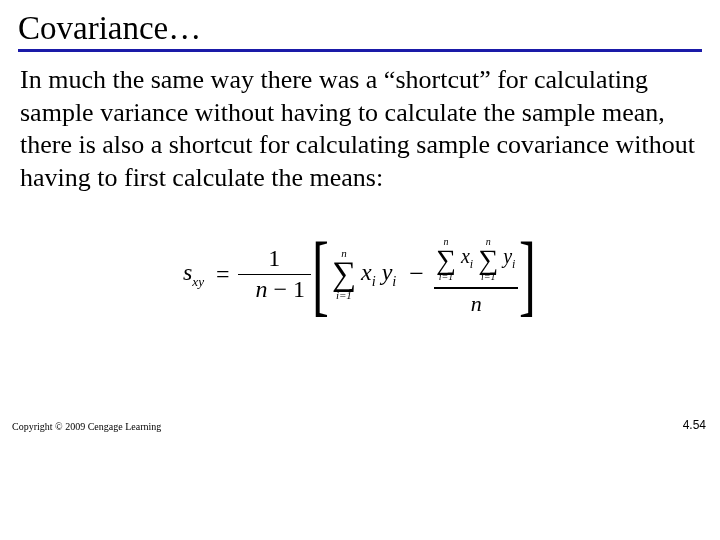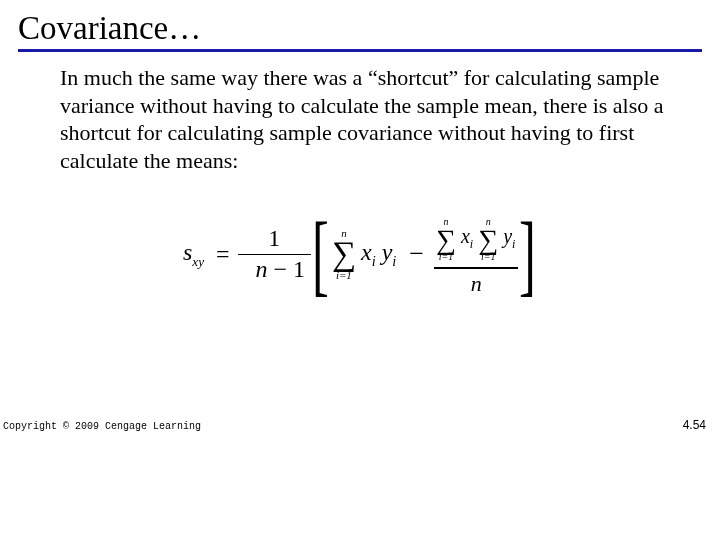--- a/index.html
+++ b/index.html
@@ -23,24 +23,23 @@
     font-size: 33px;
     font-weight: normal;
     padding: 10px 0 2px 18px;
   }
   .title-rule {
     height: 3px;
     background: #1a1aa8;
     margin: 0 18px 12px 18px;
   }
   .body-text {
-    font-size: 22px;
+    font-size: 26px;
     line-height: 1.25;
     padding: 0 20px 0 20px;
-    margin-left: 40px;
   }
   .formula-wrap {
     text-align: center;
     margin-top: 40px;
   }
   .formula {
     display: inline-flex;
     align-items: center;
     font-family: "Times New Roman", serif;
     font-style: italic;
@@ -135,23 +134,23 @@
     background: #000;
     margin: 2px 0;
   }
   .innerfrac .bottom {
     font-style: italic;
     font-size: 22px;
     padding-top: 2px;
   }
   .footer-left {
     position: absolute;
-    left: 3px;
+    left: 12px;
     bottom: 12px;
-    font-family: Liberation Mono, monospace;
+    font-family: Liberation Serif, serif;
     font-size: 10px;
   }
   .footer-right {
     position: absolute;
     right: 14px;
     bottom: 12px;
     font-family: Arial, sans-serif;
     font-size: 12px;
     margin-left: 44px;
   }

